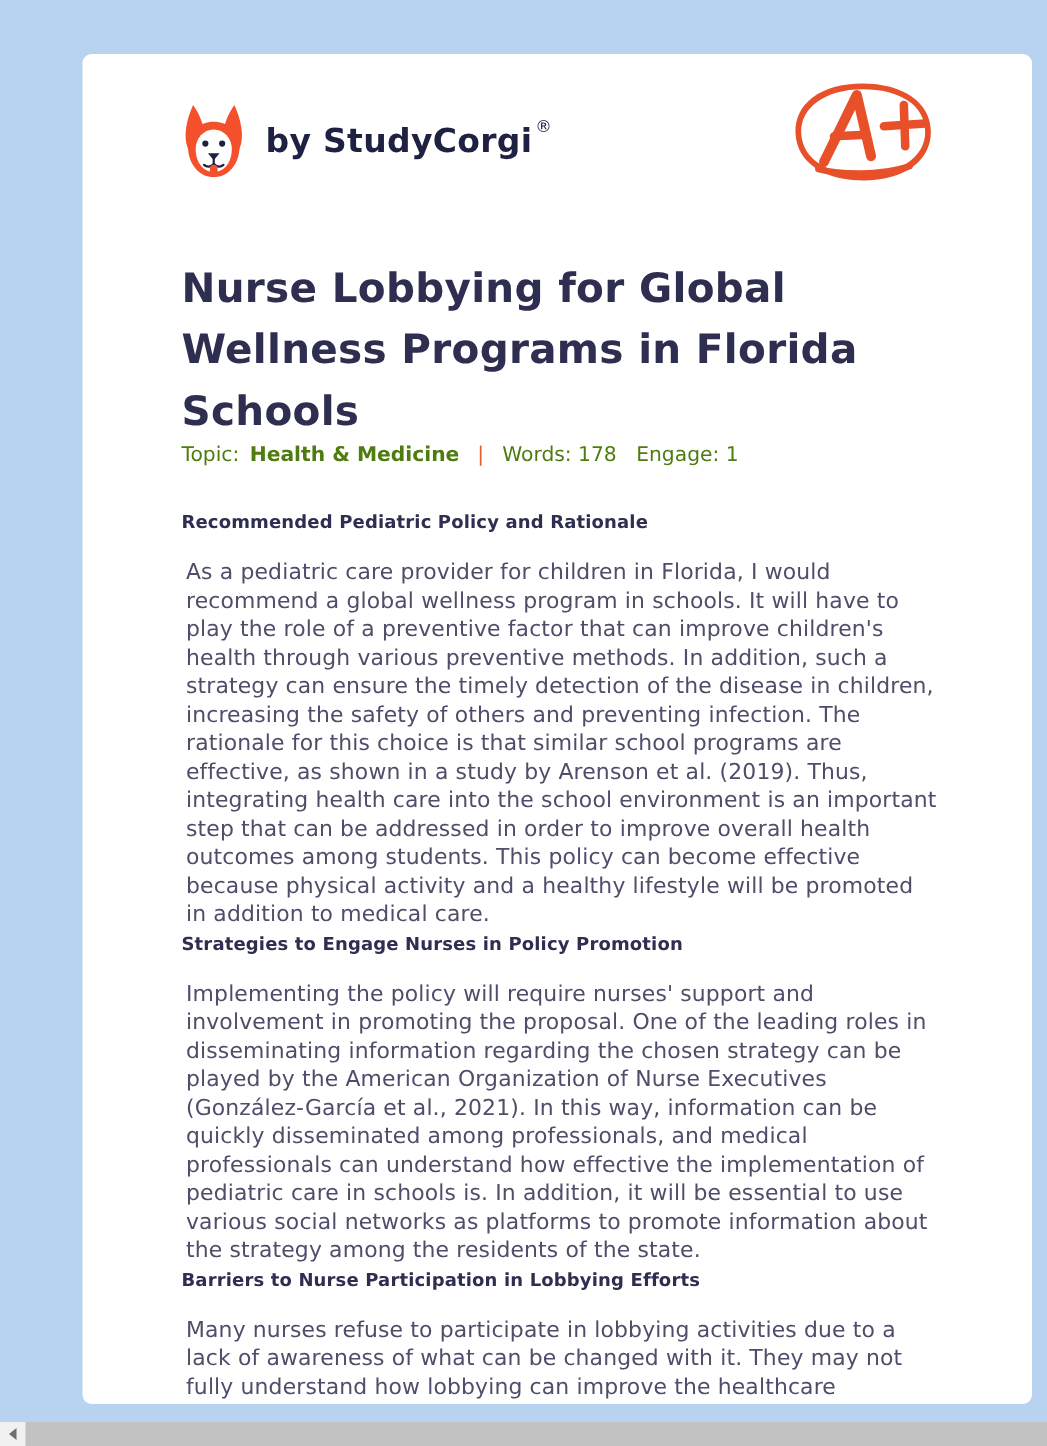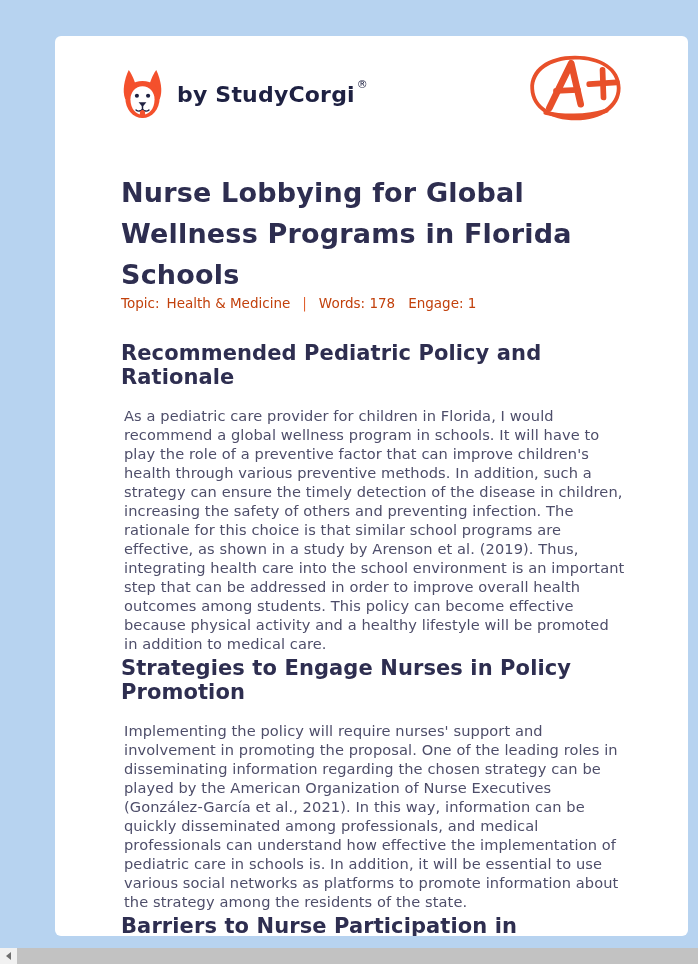--- a/index.html
+++ b/index.html
@@ -60,32 +60,32 @@
   }
   .meta-row {
     font-size: 13.5px;
     color: #9d9dae;
     margin-bottom: 30px;
     display: flex;
     align-items: center;
     gap: 7px;
   }
   .meta-topic-link {
-    color: #c2410c;
-    font-weight: normal;
+    color: #4d7c0f;
+    font-weight: bold;
     text-decoration: none;
     cursor: pointer;
   }
   .meta-sep { color: #e0602f; padding: 0 5px; }
-  .meta-item { color: #c2410c; }
+  .meta-item { color: #4d7c0f; }
   .meta-words { margin-right: 6px; }
 
   
   .section h2 {
-    font-size: 21px;
+    font-size: 12px;
     font-weight: bold;
     color: #2e2e50;
     margin: 3px 0 17px 0;
     letter-spacing: 0.1px;
   }
   .section p {
     font-size: 14.6px;
     line-height: 19px;
     color: #4e4e6a;
     margin: 3px;

